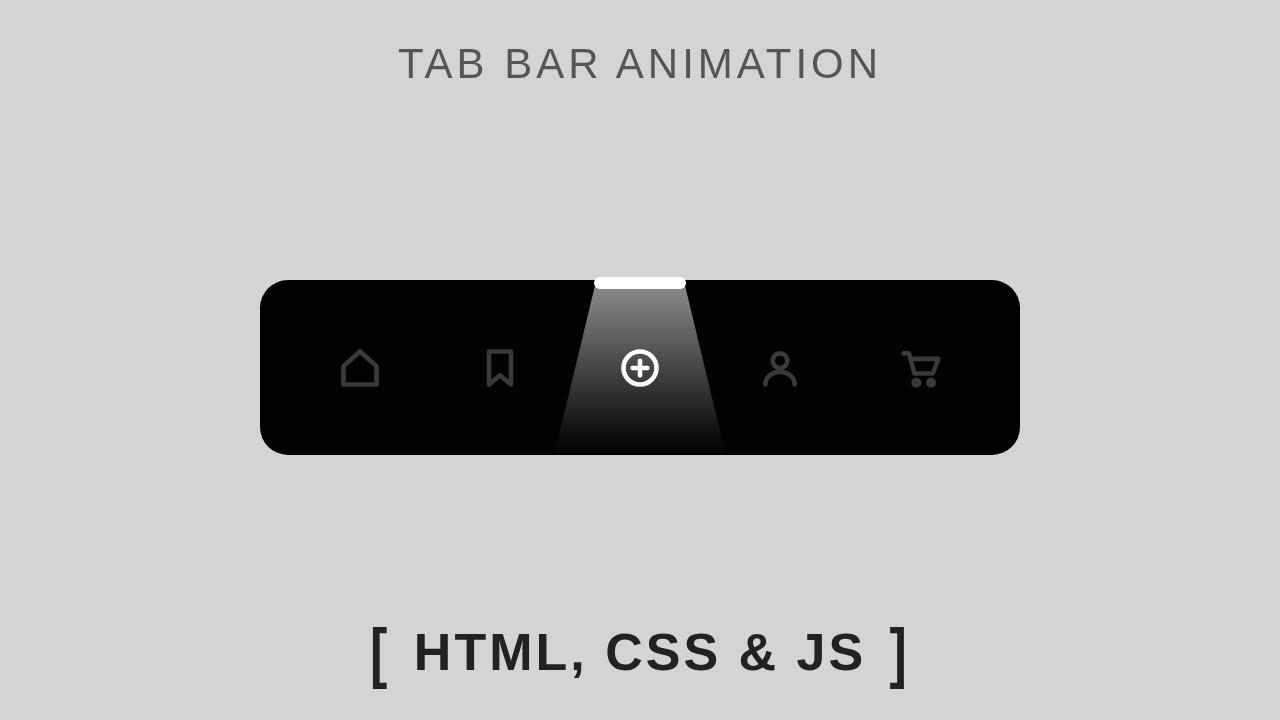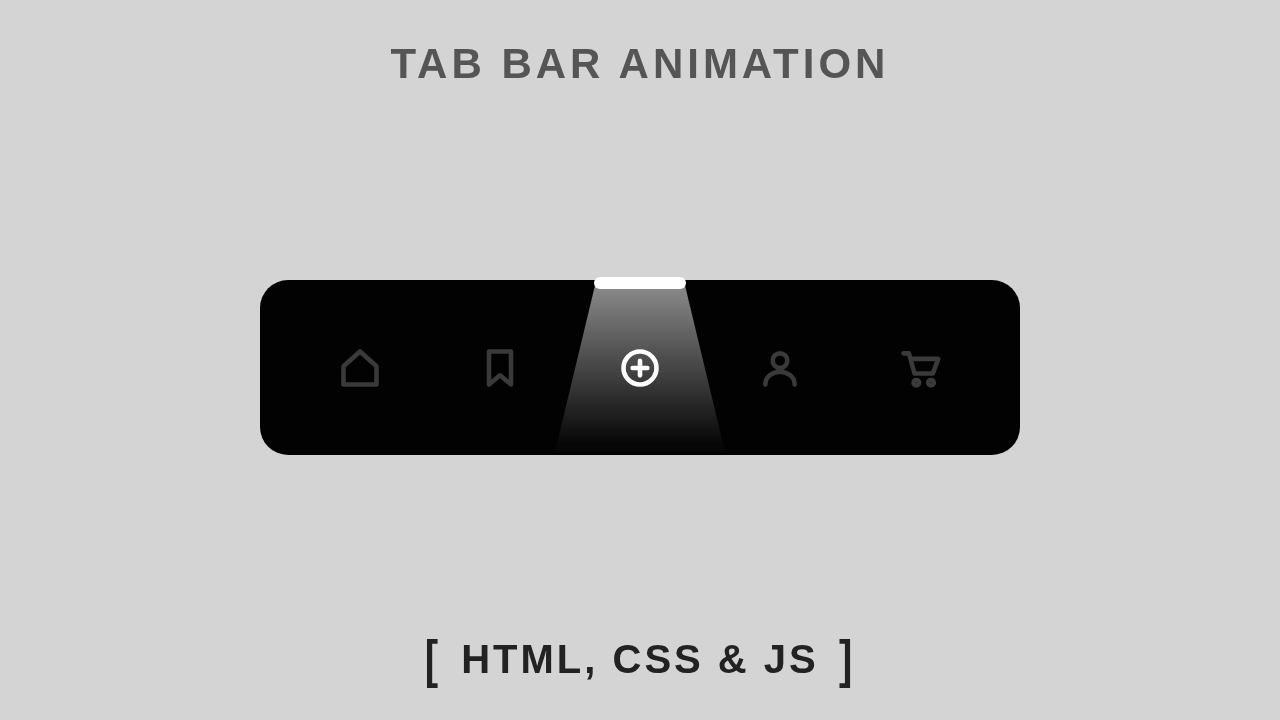--- a/index.html
+++ b/index.html
@@ -15,21 +15,21 @@
       position: relative;
       overflow: hidden;
     }
     .page-title {
       position: absolute;
       top: 40px;
       left: 0;
       right: 0;
       text-align: center;
       font-size: 42px;
-      font-weight: 700;
+      font-weight: 400;
       color: #555;
       letter-spacing: 4px;
     }
     .tab-bar {
       position: absolute;
       top: 280px;
       left: 50%;
       transform: translateX(-50%);
       width: 760px;
       height: 175px;
@@ -92,21 +92,21 @@
       clip-path: polygon(24% 0%, 76% 0%, 100% 100%, 0% 100%);
       background: linear-gradient(to bottom, rgba(255,255,255,0.55), rgba(255,255,255,0.02) 95%);
       border-radius: 2px;
     }
     .subtitle {
       position: absolute;
       bottom: 38px;
       left: 0;
       right: 0;
       text-align: center;
-      font-size: 40px;
+      font-size: 52px;
       font-weight: 700;
       color: #222;
       letter-spacing: 3px;
       font-family: Arial, Helvetica, sans-serif;
     }
     .bracket {
       font-weight: 900;
       display: inline-block;
       transform: scaleY(1.3);
       padding: 0 6px;

